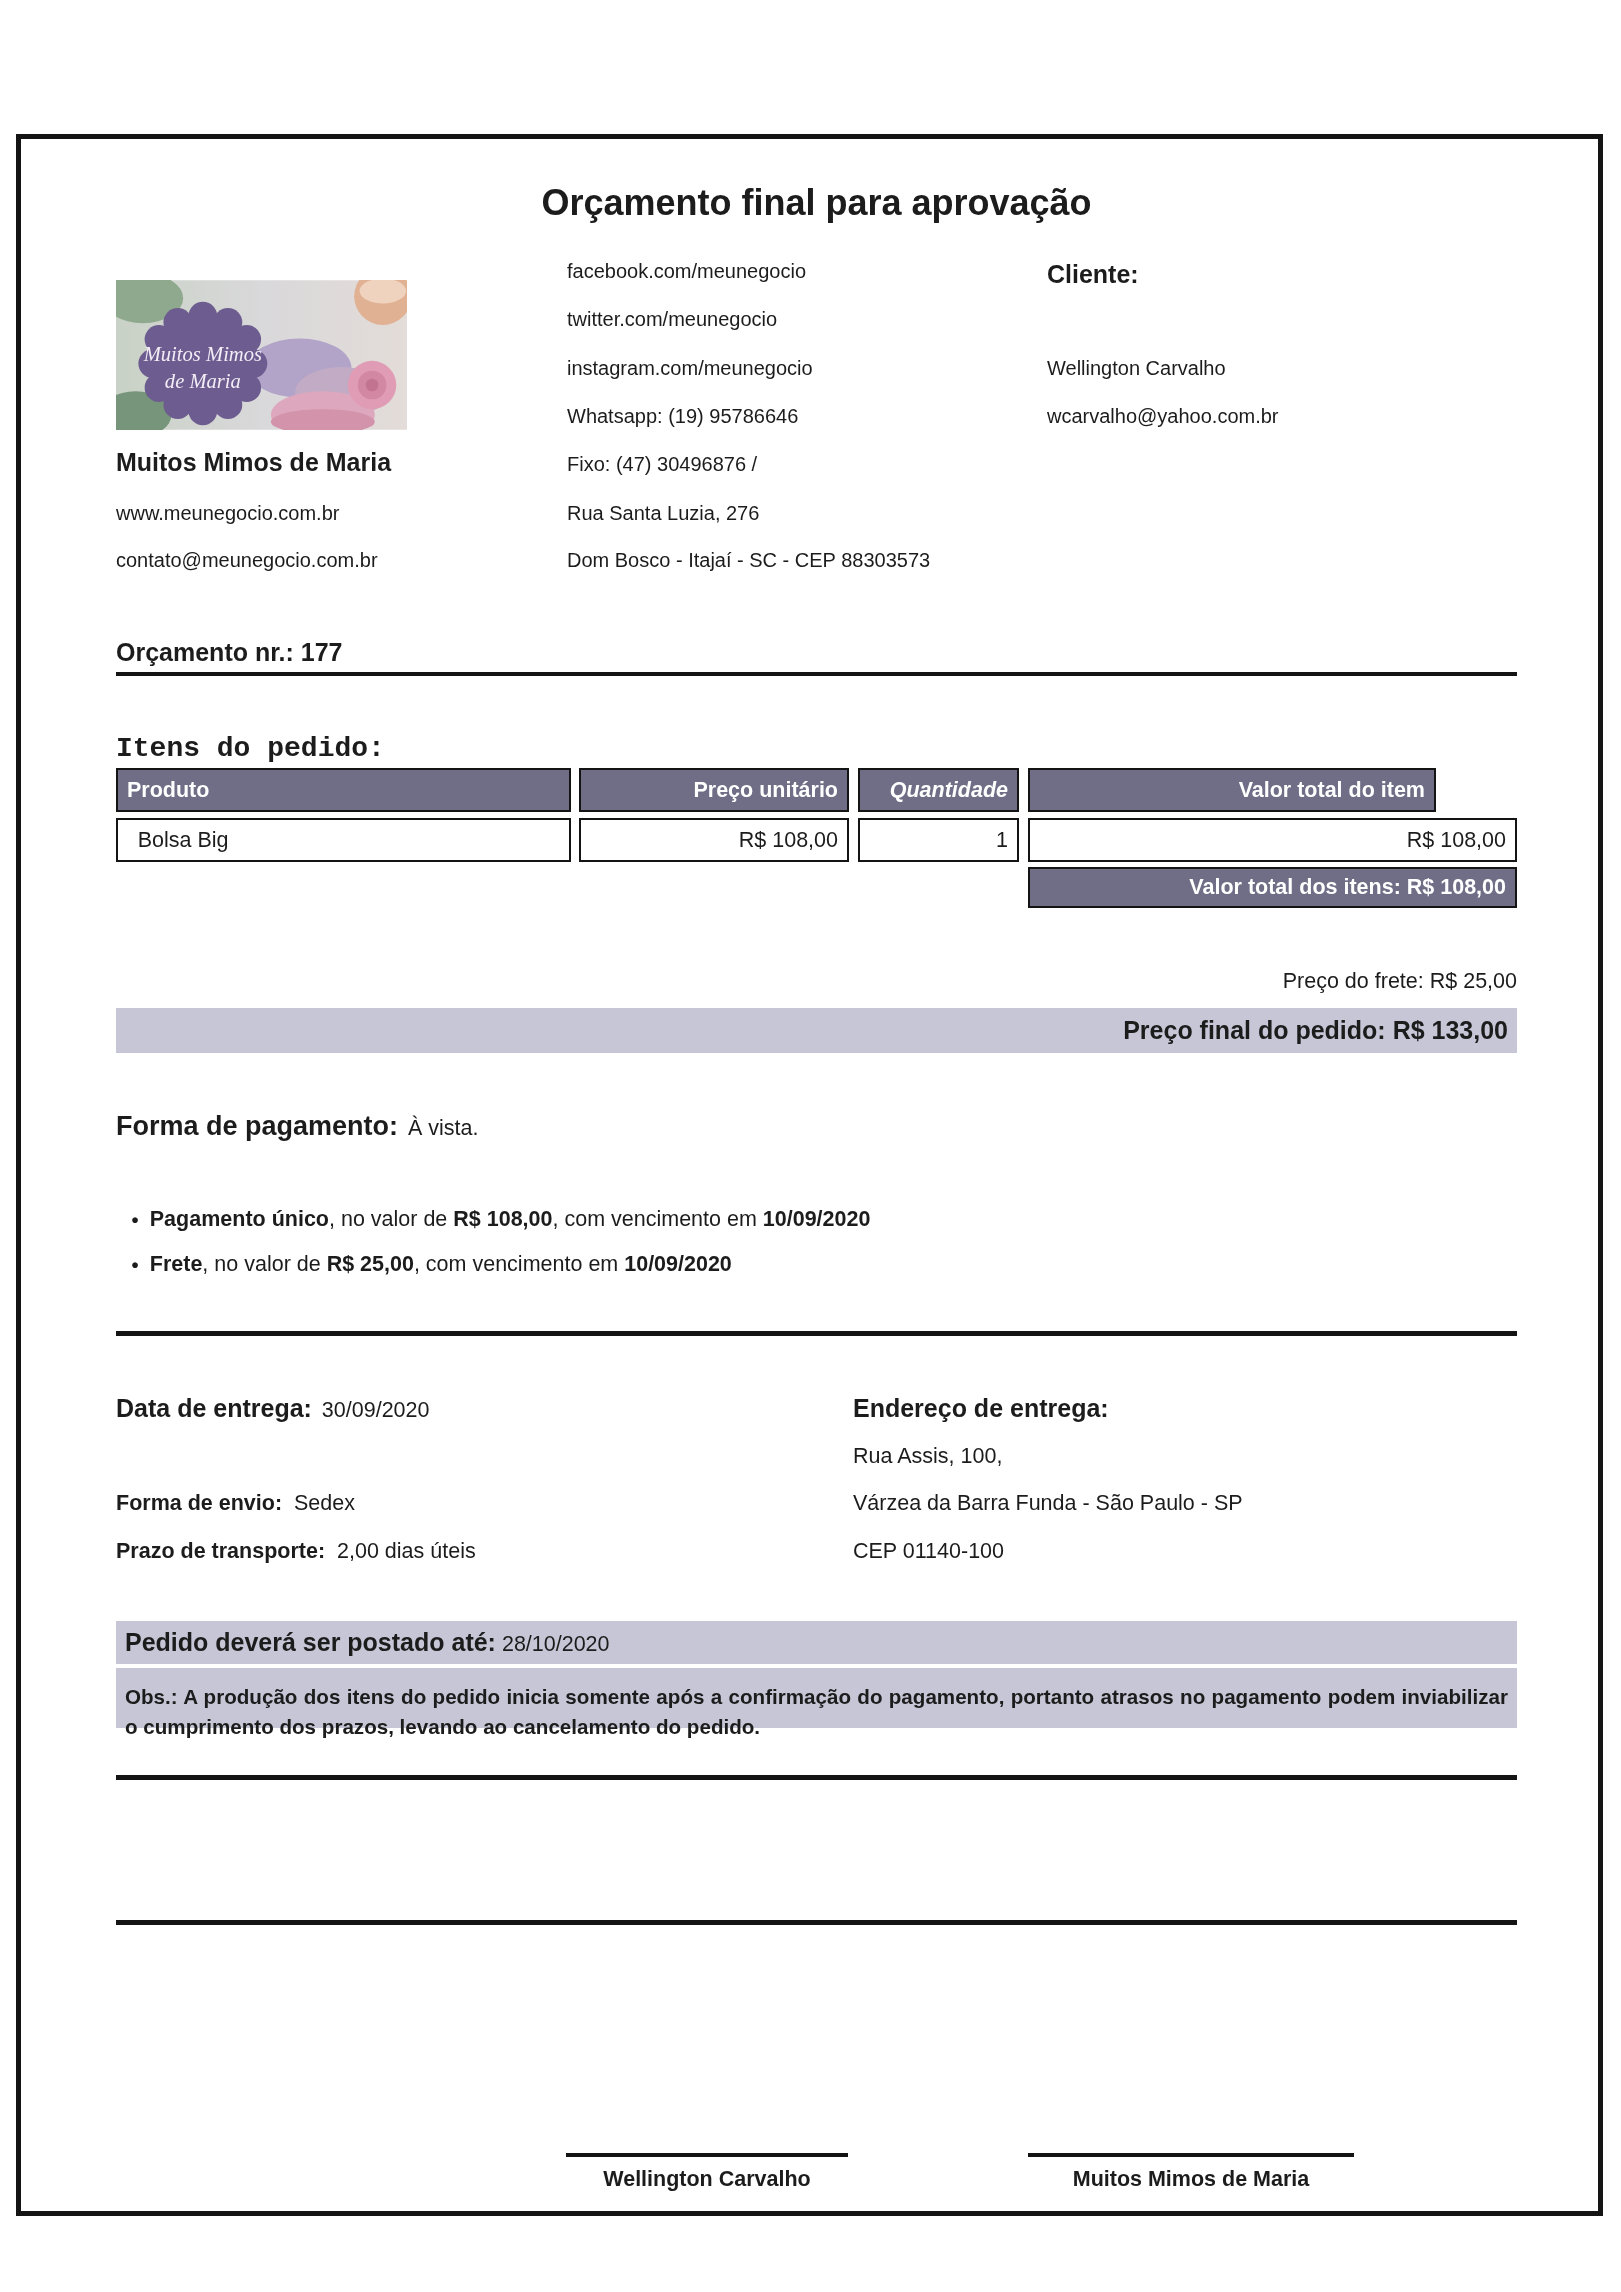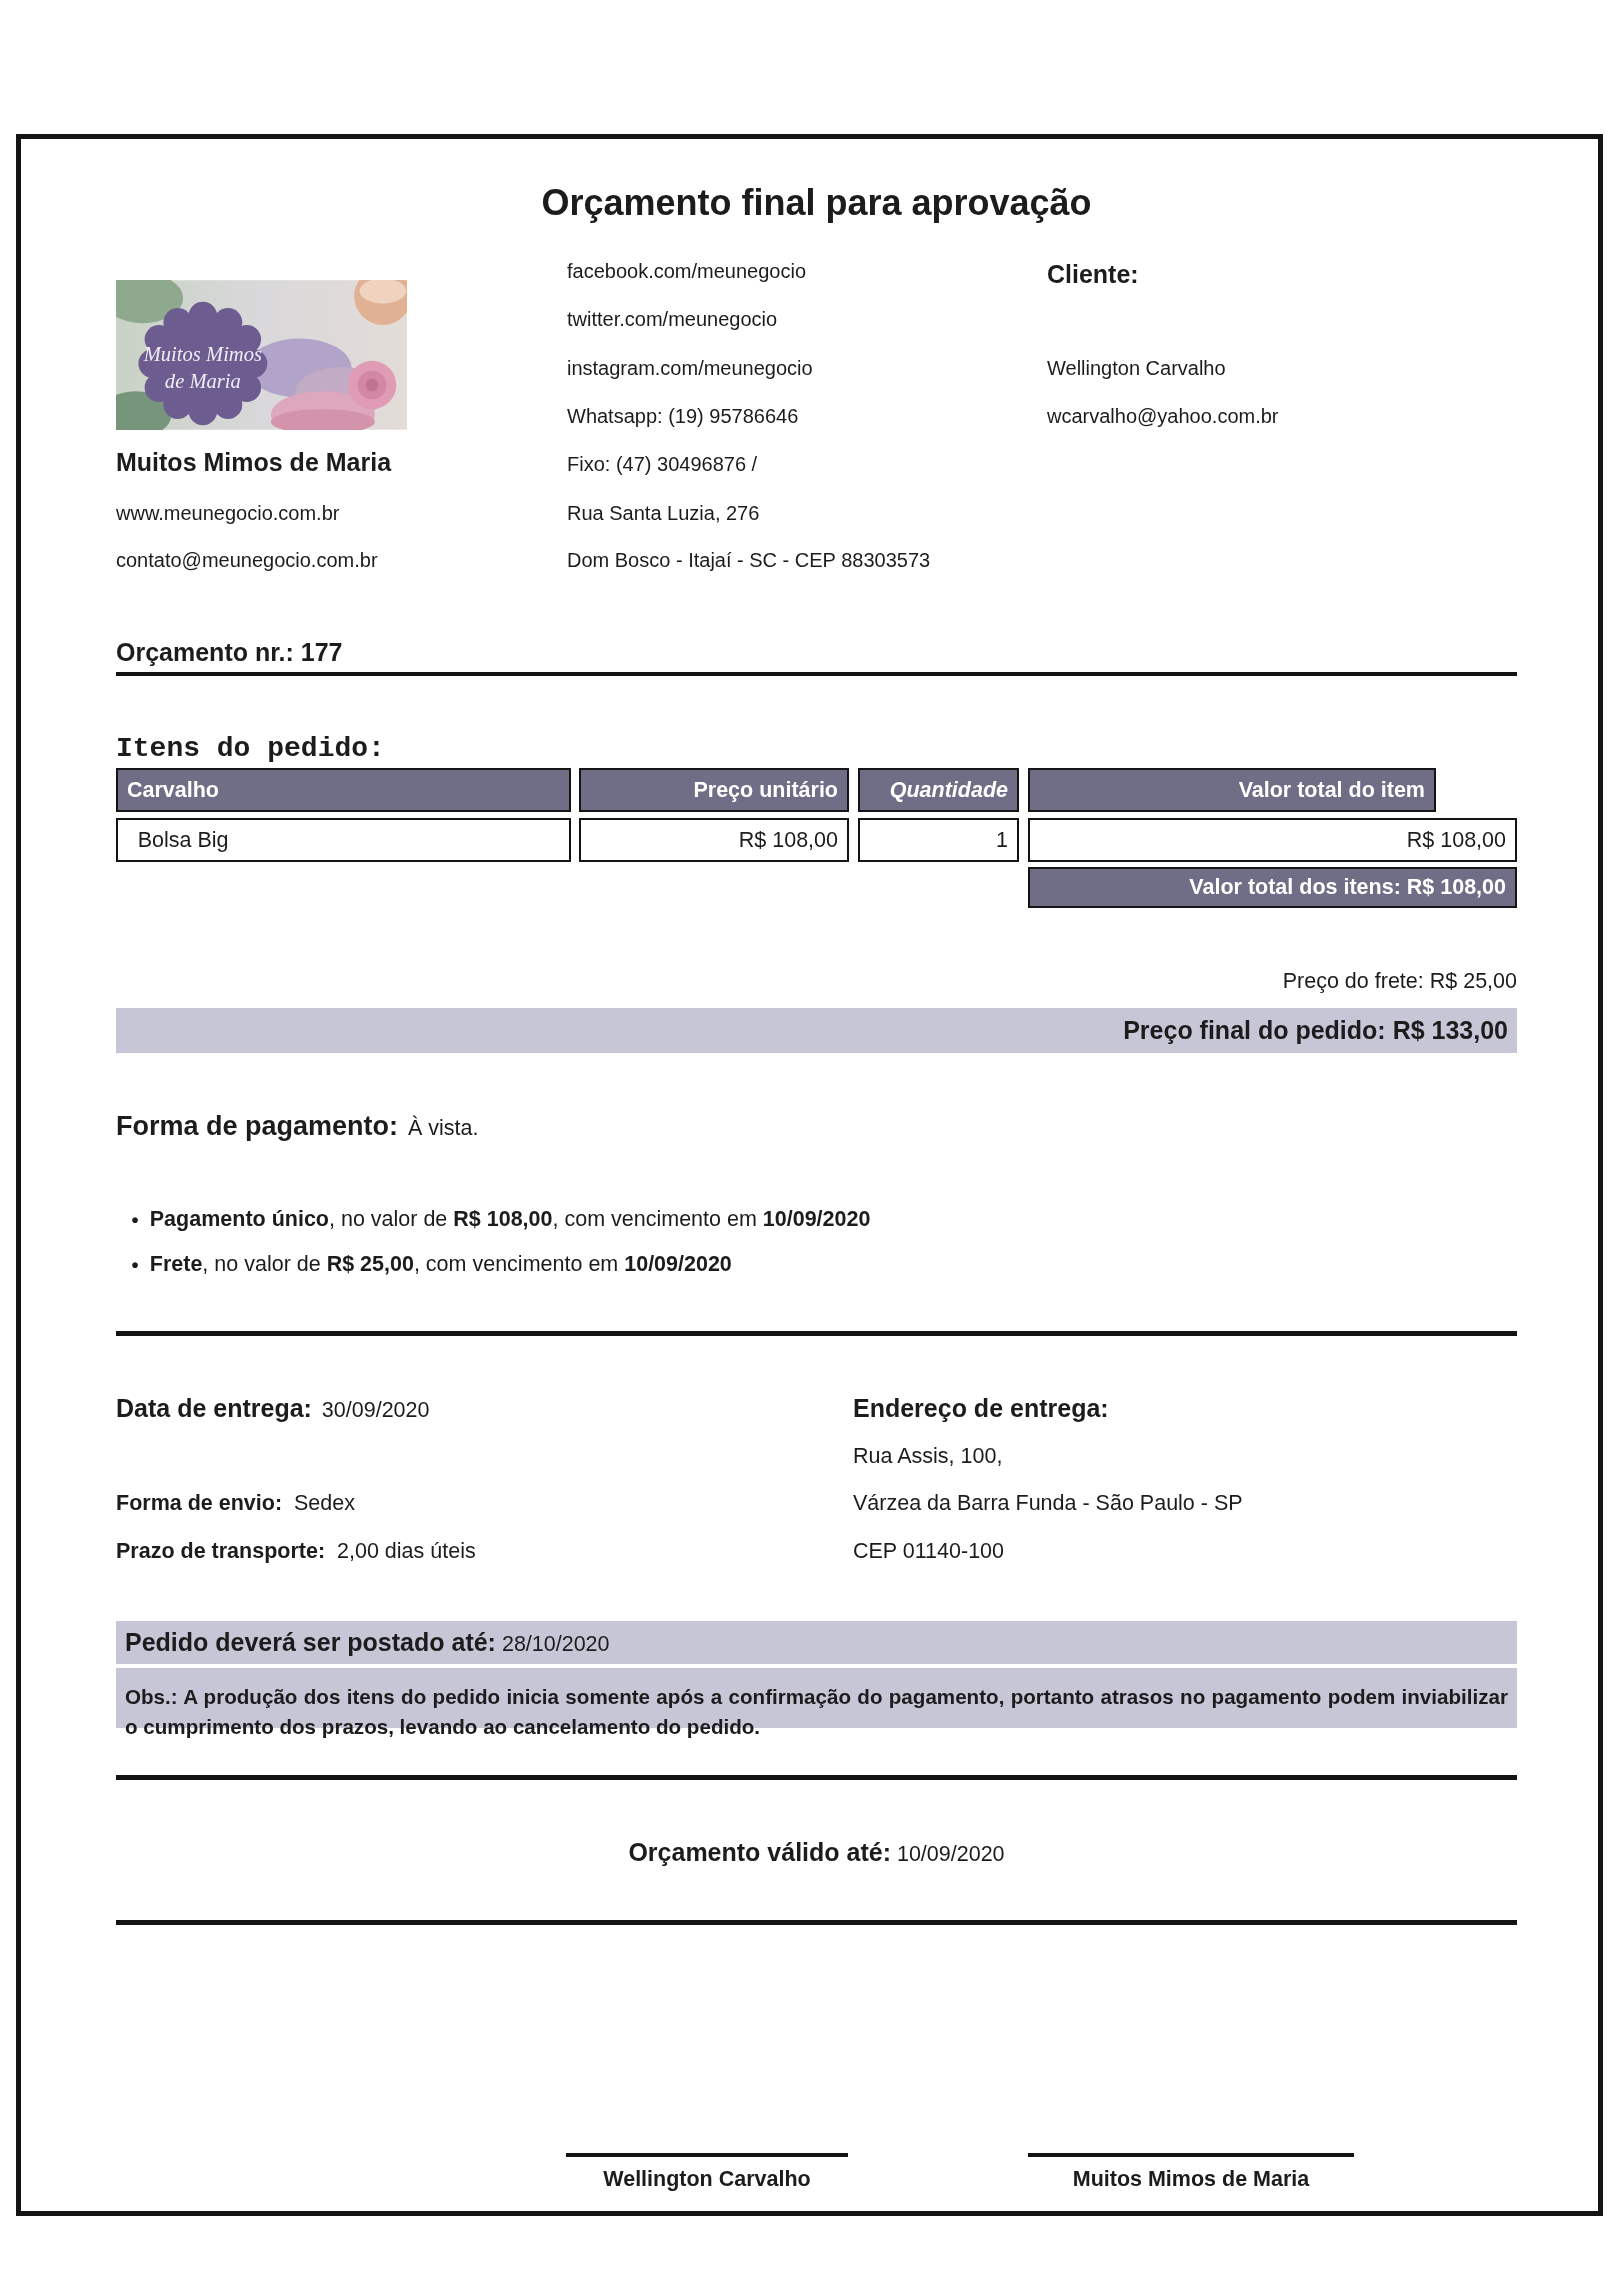--- a/index.html
+++ b/index.html
@@ -113,21 +113,21 @@
 
   <div class="abs col-client client-head" style="top:260px;">Cliente:</div>
   <div class="abs col-client body-txt" style="top:355px;">Wellington Carvalho</div>
   <div class="abs col-client body-txt" style="top:403px;">wcarvalho@yahoo.com.br</div>
 
   <div class="abs orc-nr">Orçamento nr.: 177</div>
   <div class="abs rule" style="top:672px;height:3.6px;"></div>
 
   <div class="abs items-label">Itens do pedido:</div>
 
-  <div class="abs cell th" style="left:116px;top:768px;width:455px;height:44px;">Carvalho</div>
+  <div class="abs cell th" style="left:116px;top:768px;width:455px;height:44px;">Produto</div>
   <div class="abs cell th right" style="left:579px;top:768px;width:270px;height:44px;">Preço unitário</div>
   <div class="abs cell th right" style="left:858px;top:768px;width:161px;height:44px;font-style:italic;">Quantidade</div>
   <div class="abs cell th right" style="left:1028px;top:768px;width:408px;height:44px;">Valor total do item</div>
 
   <div class="abs cell td" style="left:116px;top:818px;width:455px;height:44px;padding-left:19.7px;">Bolsa Big</div>
   <div class="abs cell td right" style="left:579px;top:818px;width:270px;height:44px;">R$ 108,00</div>
   <div class="abs cell td right" style="left:858px;top:818px;width:161px;height:44px;">1</div>
   <div class="abs cell td right" style="left:1028px;top:818px;width:489px;height:44px;">R$ 108,00</div>
 
   <div class="abs cell total-bar right" style="left:1028px;top:867px;width:489px;height:41px;">Valor total dos itens: R$ 108,00</div>
@@ -161,23 +161,20 @@
   </div>
   <div class="abs addr-col sz24" style="top:1539px;">CEP 01140-100</div>
 
   <div class="abs lavender-bar post-bar">
     <span class="b sz28">Pedido deverá ser postado até:</span><span class="sz24"> 28/10/2020</span>
   </div>
   <div class="abs lavender-bar obs-bar">Obs.: A produção dos itens do pedido inicia somente após a confirmação do pagamento, portanto atrasos no pagamento podem inviabilizar o cumprimento dos prazos, levando ao cancelamento do pedido.</div>
 
   <div class="abs rule" style="top:1775px;height:4.5px;"></div>
 
-  <div class="abs valid-line">
-    <span class="b sz28">Orçamento válido até:</span><span class="sz24"> 10/09/2020</span>
-  </div>
 
   <div class="abs rule" style="top:1920px;height:4.5px;"></div>
 
   <div class="abs sig-line" style="left:566px;width:282px;"></div>
   <div class="abs sig-name" style="left:557px;width:300px;">Wellington Carvalho</div>
   <div class="abs sig-line" style="left:1028px;width:326px;"></div>
   <div class="abs sig-name" style="left:1028px;width:326px;">Muitos Mimos de Maria</div>
 
 </div>
 

